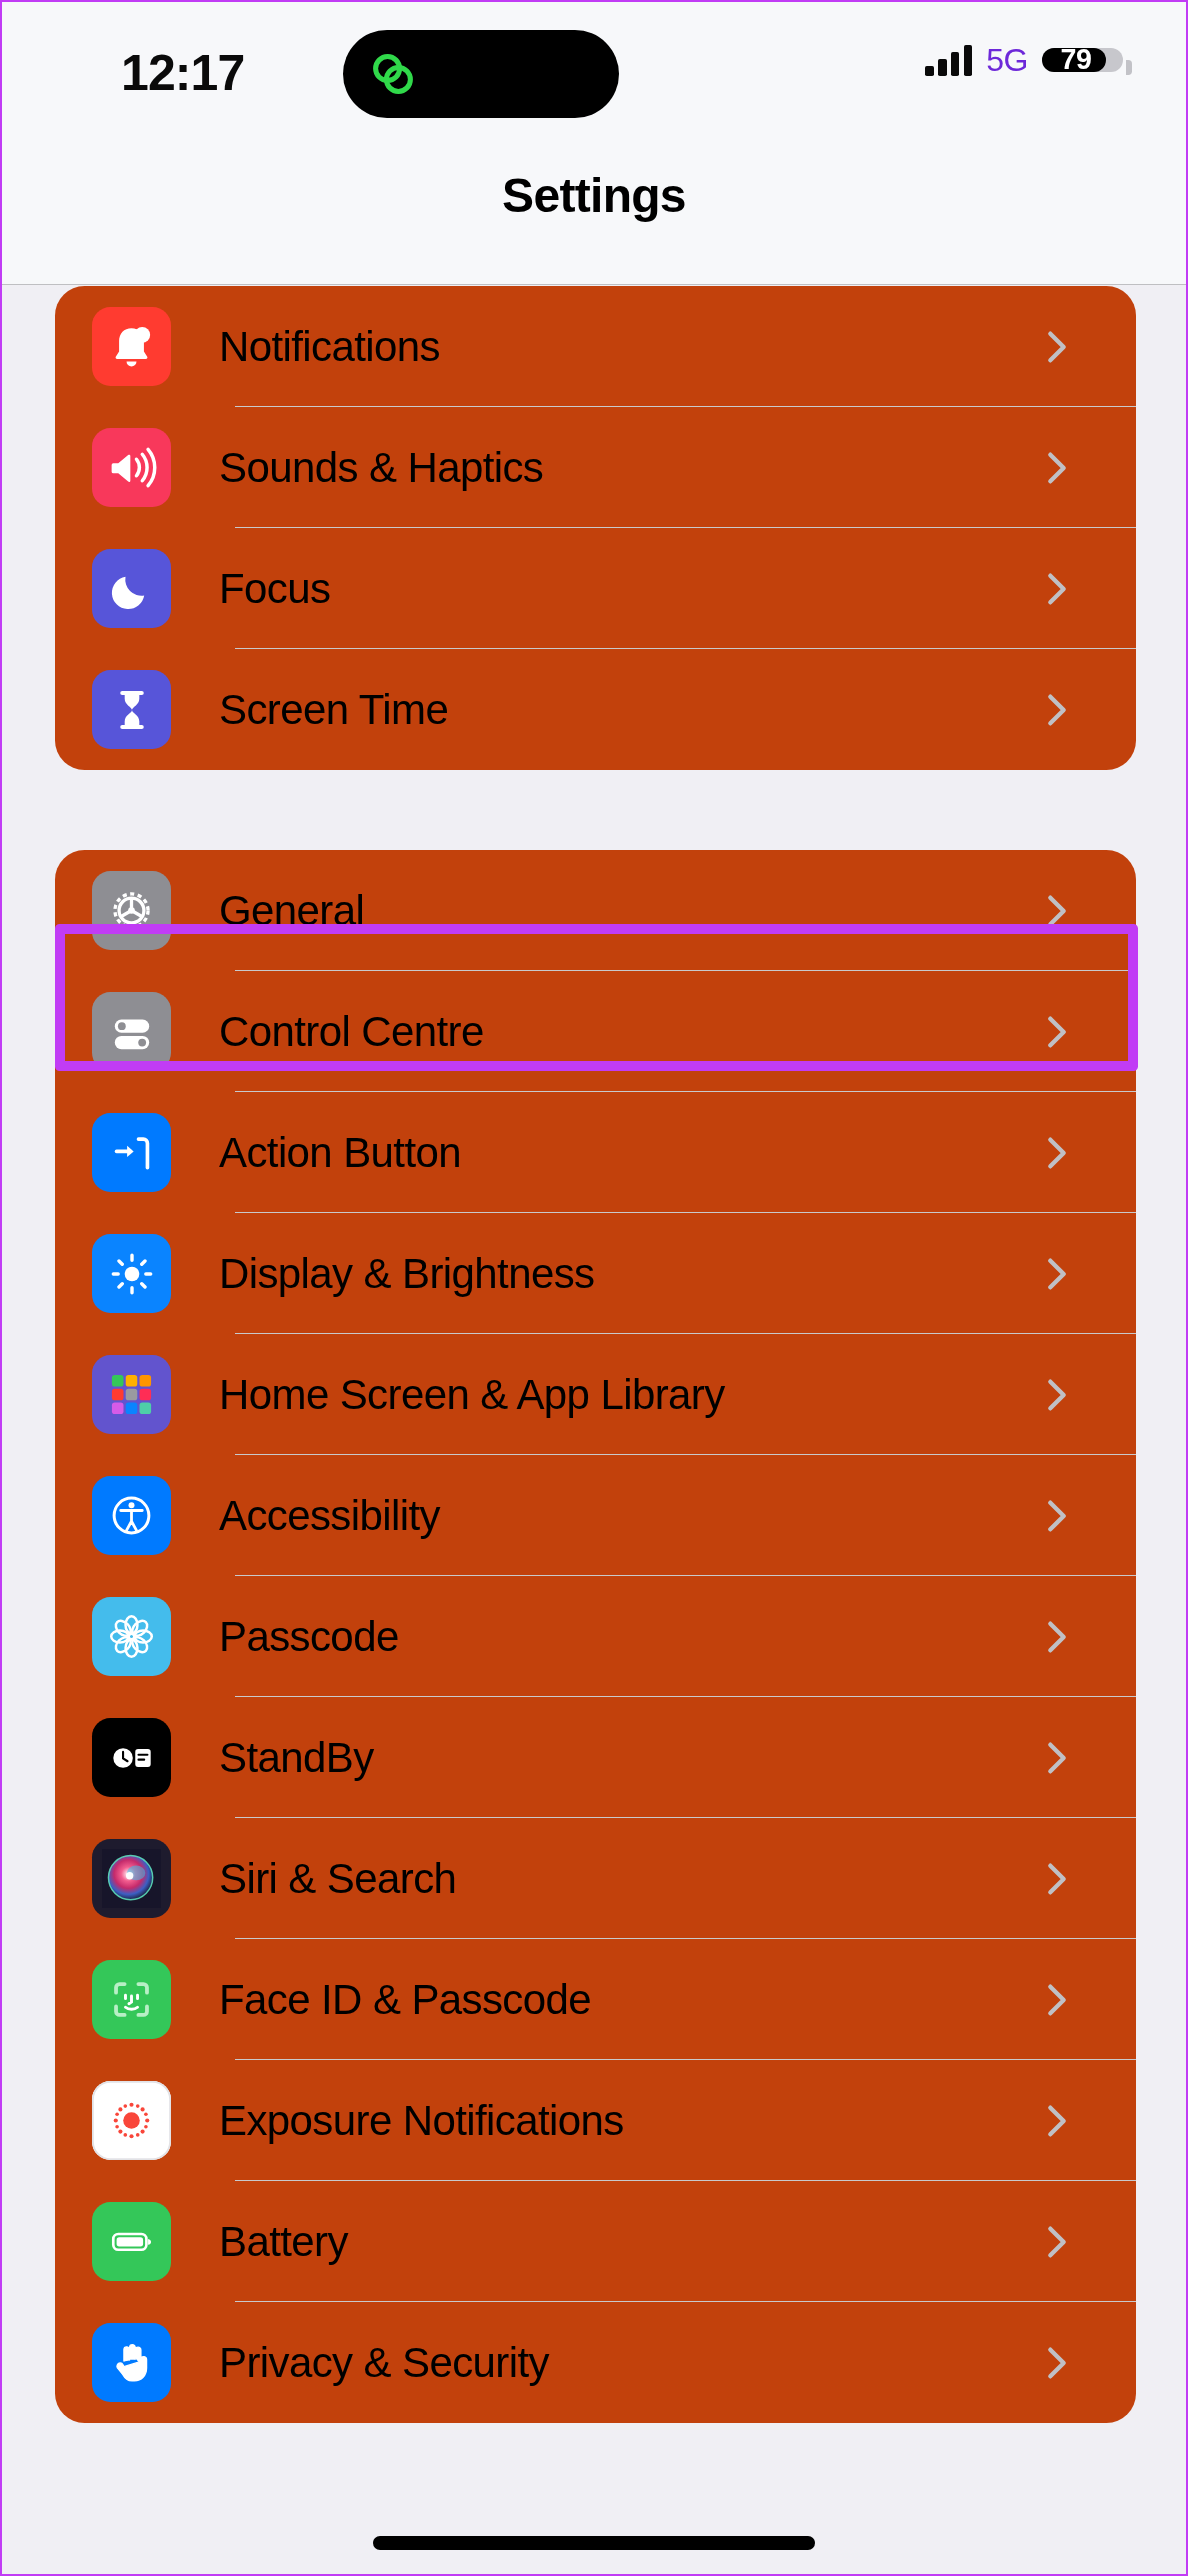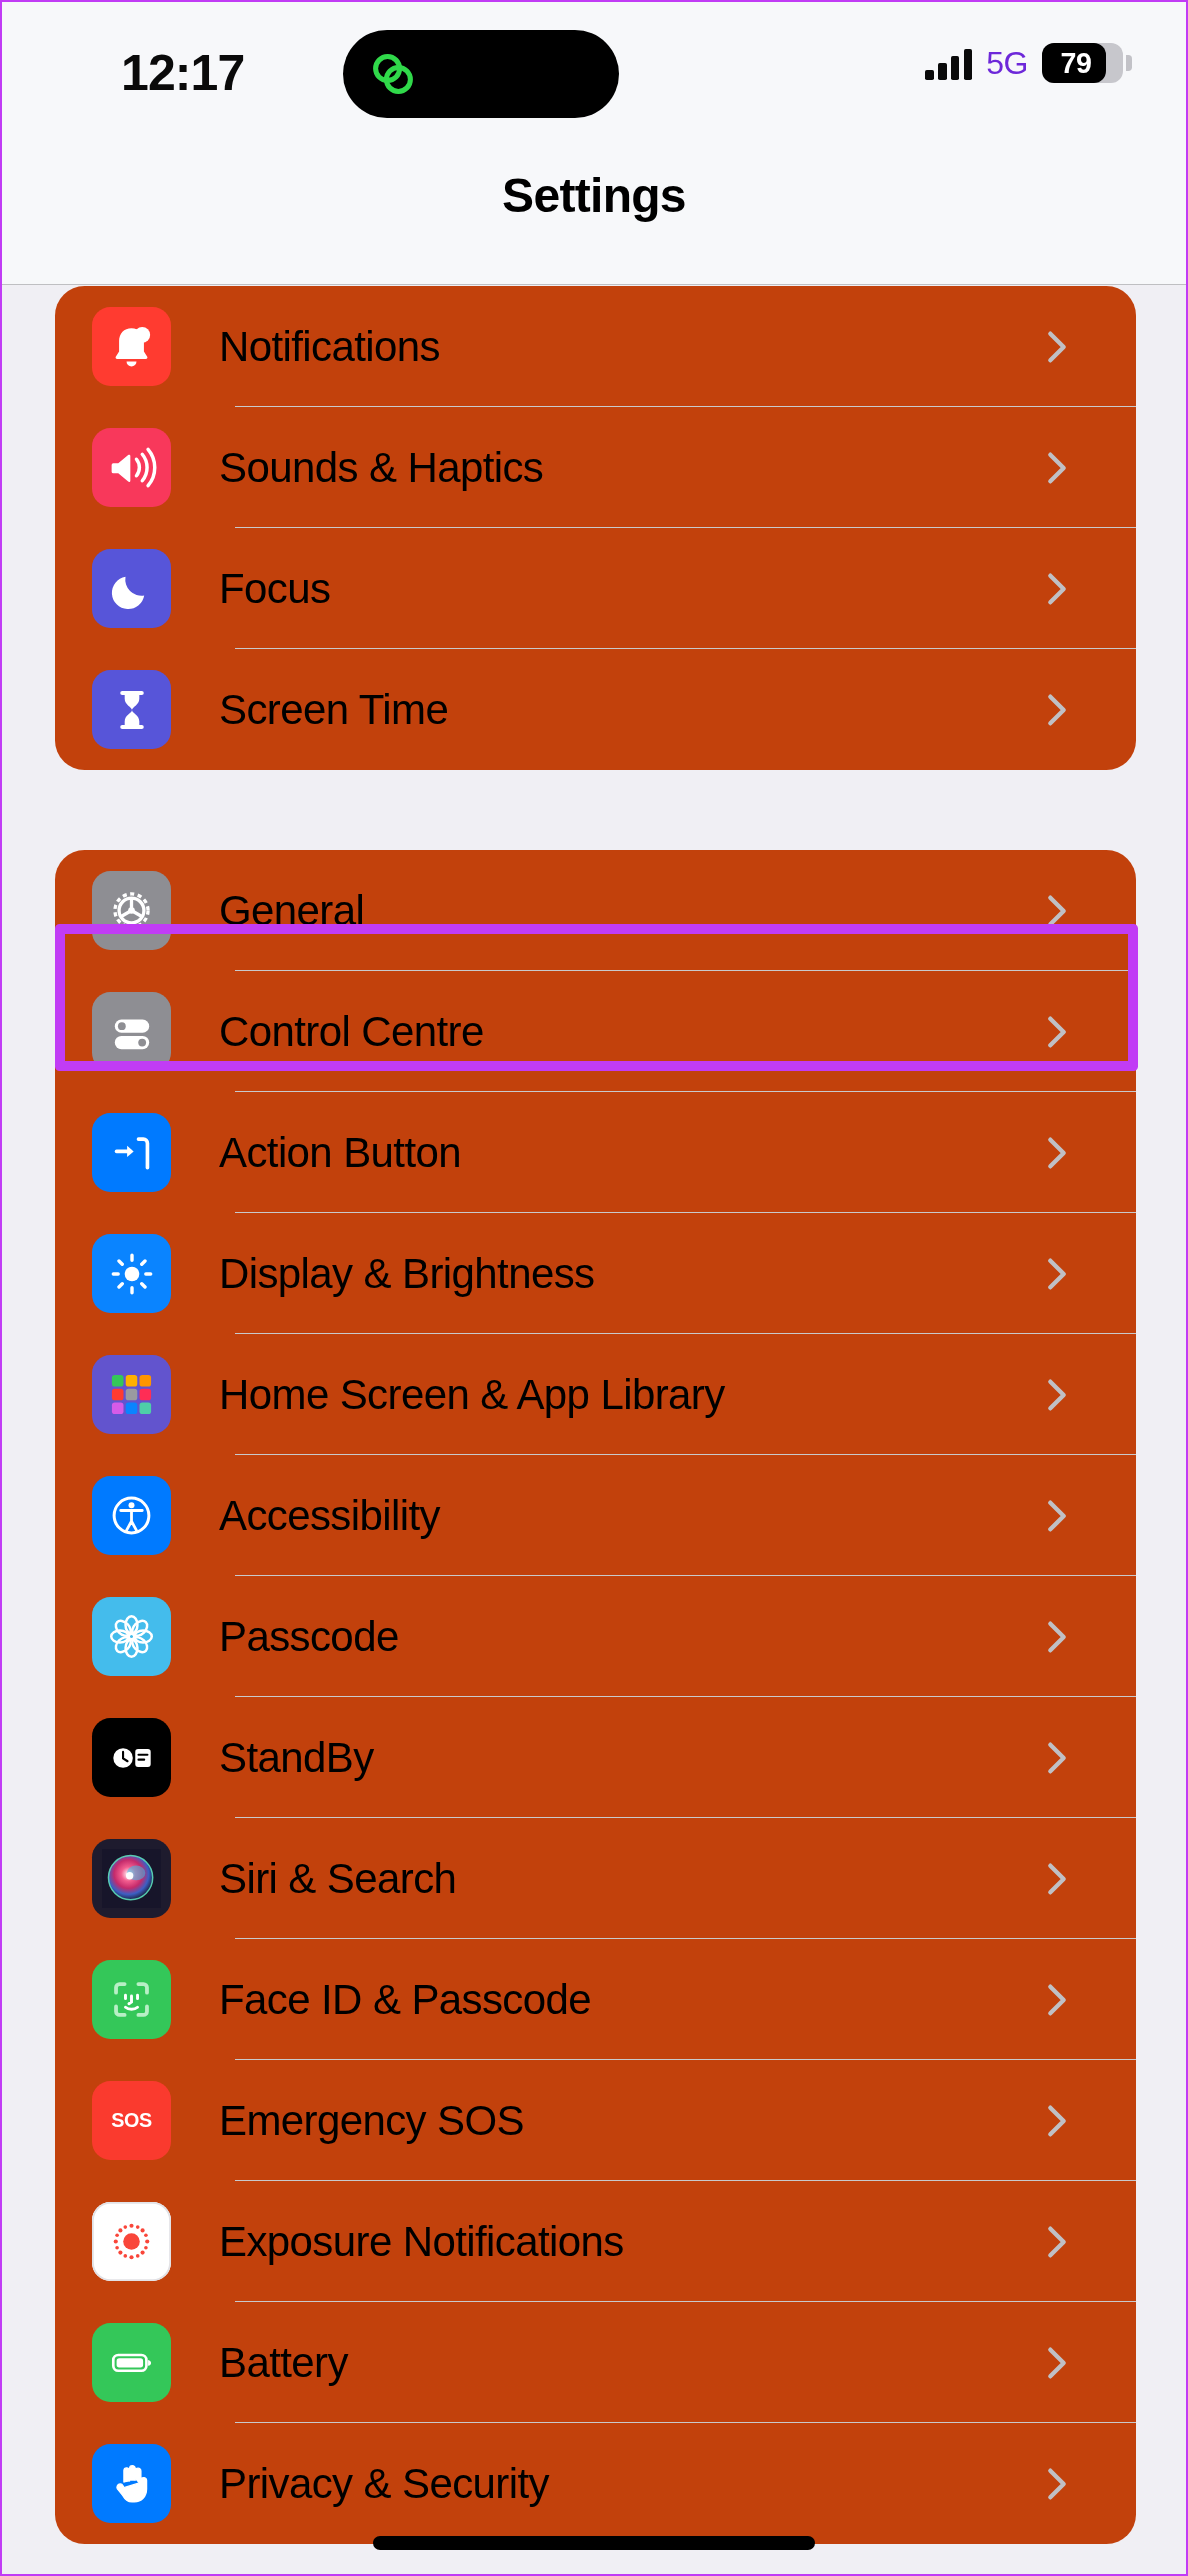--- a/index.html
+++ b/index.html
@@ -44,21 +44,21 @@
   #signal i { display:block; width:8.3px; background:#0A0A0A; border-radius:1.8px; }
   #signal i:nth-child(1){ height:10px; }
   #signal i:nth-child(2){ height:16.6px; }
   #signal i:nth-child(3){ height:24px; }
   #signal i:nth-child(4){ height:31px; }
   #network-label {
     font-size:32px; font-weight:400; color:#6d28d9;
     letter-spacing:-0.5px; line-height:1;
   }
   #battery {
-    position:relative; width:81px; height:40px;
+    position:relative; width:81px; height:24px;
     border-radius:12px; background:#C7C7CC;
     display:flex; align-items:center;
   }
   #battery::after {
     content:""; position:absolute; right:-9.2px; top:12px;
     width:6.4px; height:15.7px; border-radius:0 3.7px 3.7px 0;
     background:#C2C2C7;
   }
   #battery-fill {
     position:absolute; left:0; top:0; bottom:0;
@@ -400,32 +400,20 @@
             <svg viewBox="0 0 64 64" width="55" height="55">
       <g fill="none" stroke="#B8EFC6" stroke-width="4.4" stroke-linecap="round">
       <path d="M14 24v-6a4 4 0 0 1 4-4h6M50 24v-6a4 4 0 0 0-4-4h-6M14 40v6a4 4 0 0 0 4 4h6M50 40v6a4 4 0 0 1-4 4h-6"></path>
               </g>
       <g fill="none" stroke="white" stroke-width="3.4" stroke-linecap="round">
       <path d="M25 27v4M39 27v4M32 28v7l-3 2M25 41c3.5 3.2 10.5 3.2 14 0"></path>
               </g>
             </svg>
           </div>
           <div class="row-label">Face ID &amp; Passcode</div>
-          <span class="chevron"><svg viewBox="0 0 12 20" width="20" height="35" fill="none" stroke="#C0C0C5" stroke-width="2.6" stroke-linecap="round" stroke-linejoin="round">
-           <path d="M2 2l8 8-8 8"></path>
-            </svg></span>
-          <div class="sep"></div>
-        </div>
-        <div class="row">
-          <div class="app-icon" style="background: rgb(250, 58, 46);">
-            <svg viewBox="0 0 64 64" width="55" height="55">
-      <text x="32" y="40" text-anchor="middle" font-family="Liberation Sans, sans-serif" font-size="23" font-weight="700" fill="white" letter-spacing="-0.5">SOS</text>
-            </svg>
-          </div>
-          <div class="row-label">Emergency SOS</div>
           <span class="chevron"><svg viewBox="0 0 12 20" width="20" height="35" fill="none" stroke="#C0C0C5" stroke-width="2.6" stroke-linecap="round" stroke-linejoin="round">
            <path d="M2 2l8 8-8 8"></path>
             </svg></span>
           <div class="sep"></div>
         </div>
         <div class="row">
           <div class="app-icon" style="background: rgb(255, 255, 255); box-shadow: rgb(226, 226, 230) 0px 0px 0px 1.8px inset;">
             <svg viewBox="0 0 64 64" width="53" height="53">
       <circle cx="32" cy="32" r="10" fill="#F9463A"></circle>
       <g fill="#F9463A">

